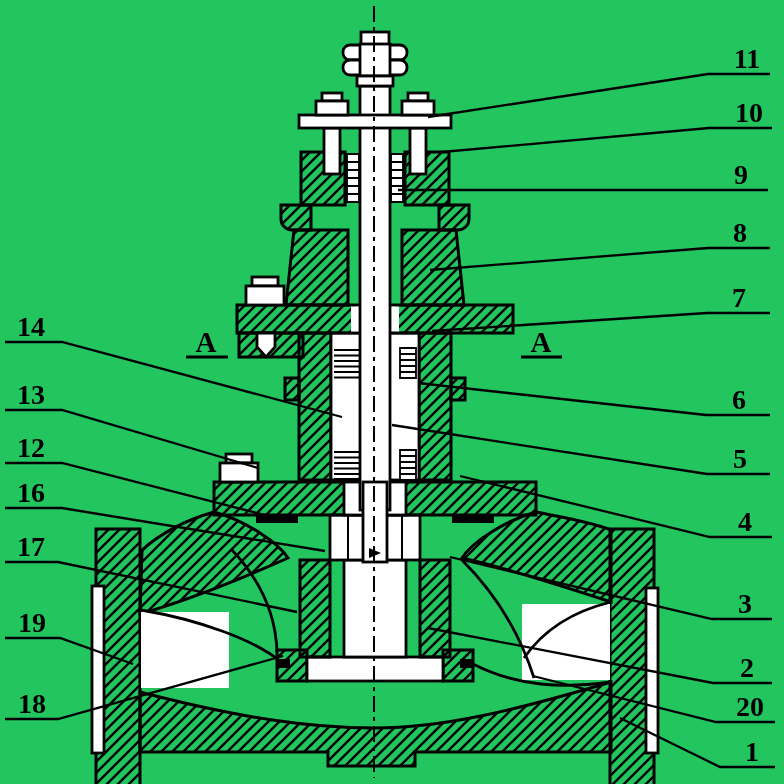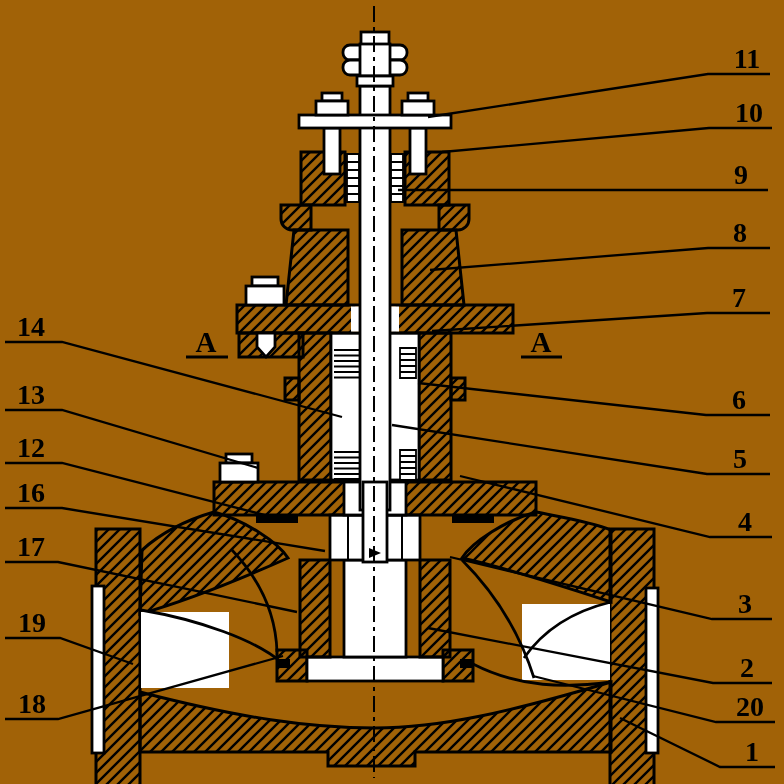--- a/index.html
+++ b/index.html
@@ -1,16 +1,16 @@
 <!DOCTYPE html>
 <html><head>
 <meta charset="utf-8">
 <style>
   html,body{margin:0;padding:0;background:#ffffff;}
-  .stage{position:relative;width:784px;height:784px;background:#a16207;overflow:hidden;}
+  .stage{position:relative;width:784px;height:784px;background:#22c55e;overflow:hidden;}
   svg{display:block;}
   .hatched{fill:url(#hatch);stroke:#000;stroke-width:3;}
   .whitepart{fill:#fff;stroke:#000;stroke-width:2.8;}
   .line{fill:none;stroke:#000;stroke-width:2.8;}
   .thin{fill:none;stroke:#000;stroke-width:2;}
   .cells{fill:#fff;stroke:#000;stroke-width:1.8;}
   .cl{stroke:#000;stroke-width:2;stroke-dasharray:16 5 4 5;fill:none;}
   .leader{fill:none;stroke:#000;stroke-width:2.3;}
   .callout-text{font-family:"Liberation Serif",serif;font-weight:700;font-size:28px;fill:#000;}
   .section-text{font-family:"Liberation Serif",serif;font-weight:700;font-size:29px;fill:#000;}

